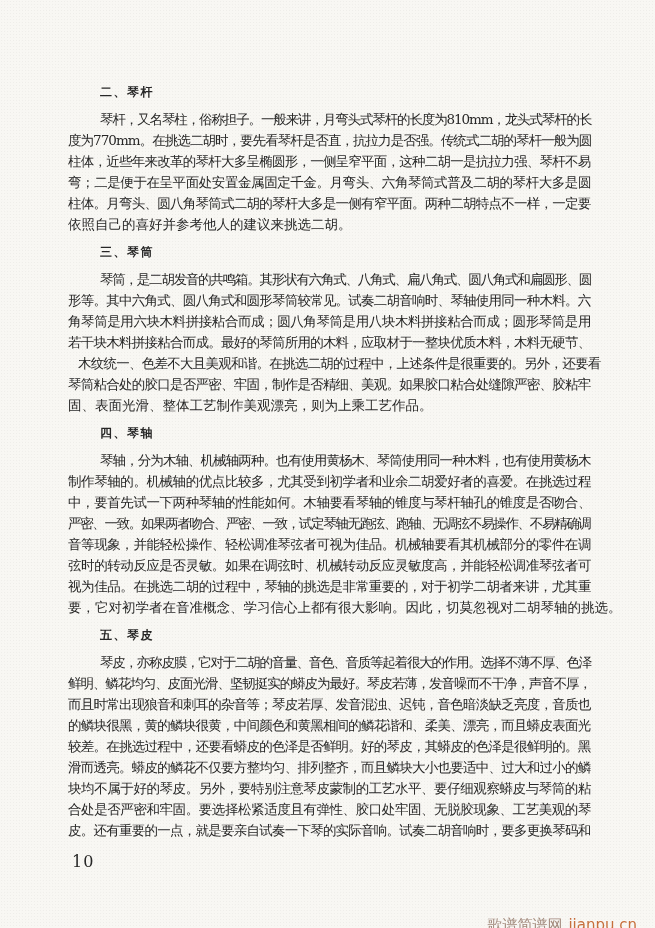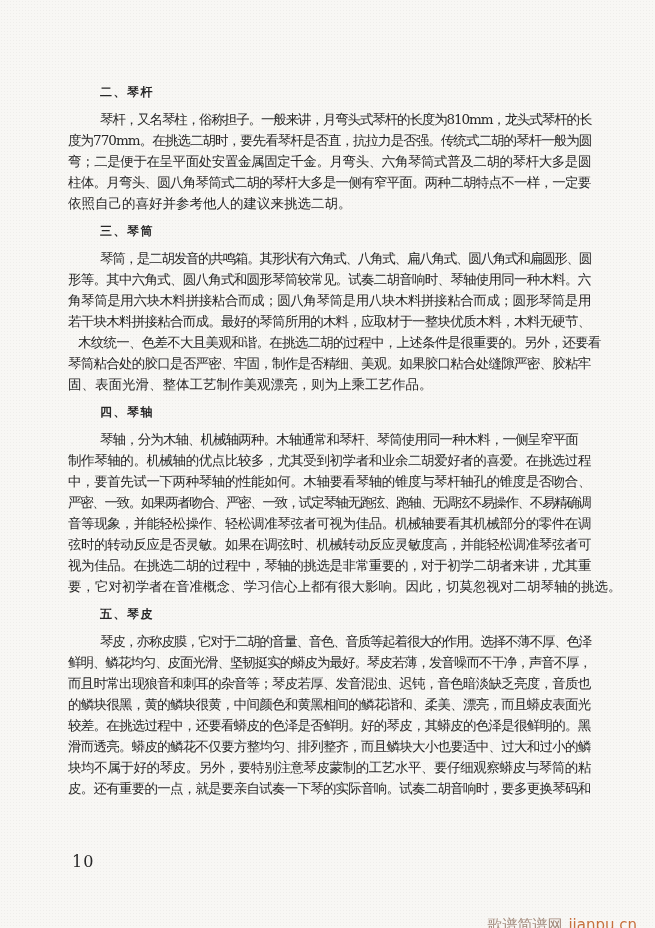--- a/index.html
+++ b/index.html
@@ -73,54 +73,56 @@
 </style>
 </head>
 <body>
 
 <div class="page" style="background: rgb(248, 247, 244); color: rgb(39, 39, 39);">
   <main class="doc-body" id="doc-body">
       <div class="heading">二、琴杆</div>
       <div class="para">
         <div class="line indent" style="letter-spacing: -1.12195px;">琴杆，又名琴柱，俗称担子。一般来讲，月弯头式琴杆的长度为810mm，龙头式琴杆的长</div>
         <div class="line" style="letter-spacing: -0.953488px;">度为770mm。在挑选二胡时，要先看琴杆是否直，抗拉力是否强。传统式二胡的琴杆一般为圆</div>
+        <div class="line" style="letter-spacing: -0.756098px;">柱体，近些年来改革的琴杆大多呈椭圆形，一侧呈窄平面，这种二胡一是抗拉力强、琴杆不易</div>
         <div class="line" style="letter-spacing: -0.425px;">弯；二是便于在呈平面处安置金属固定千金。月弯头、六角琴筒式普及二胡的琴杆大多是圆</div>
         <div class="line" style="letter-spacing: -0.756098px;">柱体。月弯头、圆八角琴筒式二胡的琴杆大多是一侧有窄平面。两种二胡特点不一样，一定要</div>
         <div class="line short">依照自己的喜好并参考他人的建议来挑选二胡。</div>
       </div>
       <div class="heading">三、琴筒</div>
       <div class="para">
         <div class="line indent" style="letter-spacing: -1.225px;">琴筒，是二胡发音的共鸣箱。其形状有六角式、八角式、扁八角式、圆八角式和扁圆形、圆</div>
         <div class="line" style="letter-spacing: -0.756098px;">形等。其中六角式、圆八角式和圆形琴筒较常见。试奏二胡音响时、琴轴使用同一种木料。六</div>
         <div class="line" style="letter-spacing: -0.425px;">角琴筒是用六块木料拼接粘合而成；圆八角琴筒是用八块木料拼接粘合而成；圆形琴筒是用</div>
         <div class="line" style="letter-spacing: -0.756098px;">若干块木料拼接粘合而成。最好的琴筒所用的木料，应取材于一整块优质木料，木料无硬节、</div>
         <div class="line" style="letter-spacing: -0.756098px; margin-left: 10px;">木纹统一、色差不大且美观和谐。在挑选二胡的过程中，上述条件是很重要的。另外，还要看</div>
         <div class="line" style="letter-spacing: -0.756098px;">琴筒粘合处的胶口是否严密、牢固，制作是否精细、美观。如果胶口粘合处缝隙严密、胶粘牢</div>
         <div class="line short">固、表面光滑、整体工艺制作美观漂亮，则为上乘工艺作品。</div>
       </div>
       <div class="heading">四、琴轴</div>
       <div class="para">
-        <div class="line indent" style="letter-spacing: -0.923077px;">琴轴，分为木轴、机械轴两种。木轴通常和琴杆、琴筒使用同一种木料，一侧呈窄平面</div>
+        <div class="line indent" style="letter-spacing: -0.923077px;">琴轴，分为木轴、机械轴两种。也有使用黄杨木、琴筒使用同一种木料，也有使用黄杨木</div>
         <div class="line" style="letter-spacing: -0.425px;">制作琴轴的。机械轴的优点比较多，尤其受到初学者和业余二胡爱好者的喜爱。在挑选过程</div>
         <div class="line" style="letter-spacing: -0.425px;">中，要首先试一下两种琴轴的性能如何。木轴要看琴轴的锥度与琴杆轴孔的锥度是否吻合、</div>
         <div class="line" style="letter-spacing: -1.34884px;">严密、一致。如果两者吻合、严密、一致，试定琴轴无跑弦、跑轴、无调弦不易操作、不易精确调</div>
         <div class="line" style="letter-spacing: -0.425px;">音等现象，并能轻松操作、轻松调准琴弦者可视为佳品。机械轴要看其机械部分的零件在调</div>
         <div class="line" style="letter-spacing: -0.425px;">弦时的转动反应是否灵敏。如果在调弦时、机械转动反应灵敏度高，并能轻松调准琴弦者可</div>
         <div class="line" style="letter-spacing: -0.425px;">视为佳品。在挑选二胡的过程中，琴轴的挑选是非常重要的，对于初学二胡者来讲，尤其重</div>
         <div class="line short">要，它对初学者在音准概念、学习信心上都有很大影响。因此，切莫忽视对二胡琴轴的挑选。</div>
       </div>
       <div class="heading">五、琴皮</div>
       <div class="para">
         <div class="line indent" style="letter-spacing: -1.225px;">琴皮，亦称皮膜，它对于二胡的音量、音色、音质等起着很大的作用。选择不薄不厚、色泽</div>
         <div class="line" style="letter-spacing: -1.04762px;">鲜明、鳞花均匀、皮面光滑、坚韧挺实的蟒皮为最好。琴皮若薄，发音噪而不干净，声音不厚，</div>
         <div class="line" style="letter-spacing: -0.756098px;">而且时常出现狼音和刺耳的杂音等；琴皮若厚、发音混浊、迟钝，音色暗淡缺乏亮度，音质也</div>
         <div class="line" style="letter-spacing: -0.756098px;">的鳞块很黑，黄的鳞块很黄，中间颜色和黄黑相间的鳞花谐和、柔美、漂亮，而且蟒皮表面光</div>
         <div class="line" style="letter-spacing: -0.756098px;">较差。在挑选过程中，还要看蟒皮的色泽是否鲜明。好的琴皮，其蟒皮的色泽是很鲜明的。黑</div>
         <div class="line" style="letter-spacing: -0.756098px;">滑而透亮。蟒皮的鳞花不仅要方整均匀、排列整齐，而且鳞块大小也要适中、过大和过小的鳞</div>
         <div class="line" style="letter-spacing: -0.425px;">块均不属于好的琴皮。另外，要特别注意琴皮蒙制的工艺水平、要仔细观察蟒皮与琴筒的粘</div>
+        <div class="line" style="letter-spacing: -0.425px;">合处是否严密和牢固。要选择松紧适度且有弹性、胶口处牢固、无脱胶现象、工艺美观的琴</div>
         <div class="line" style="letter-spacing: -0.756098px;">皮。还有重要的一点，就是要亲自试奏一下琴的实际音响。试奏二胡音响时，要多更换琴码和</div>
       </div>
     </main>
   <div class="page-number">10</div>
   <div class="watermark">
     <span>歌谱简谱网</span><span class="url">jianpu.cn</span>
   </div>
 </div>
 
 </body></html>

